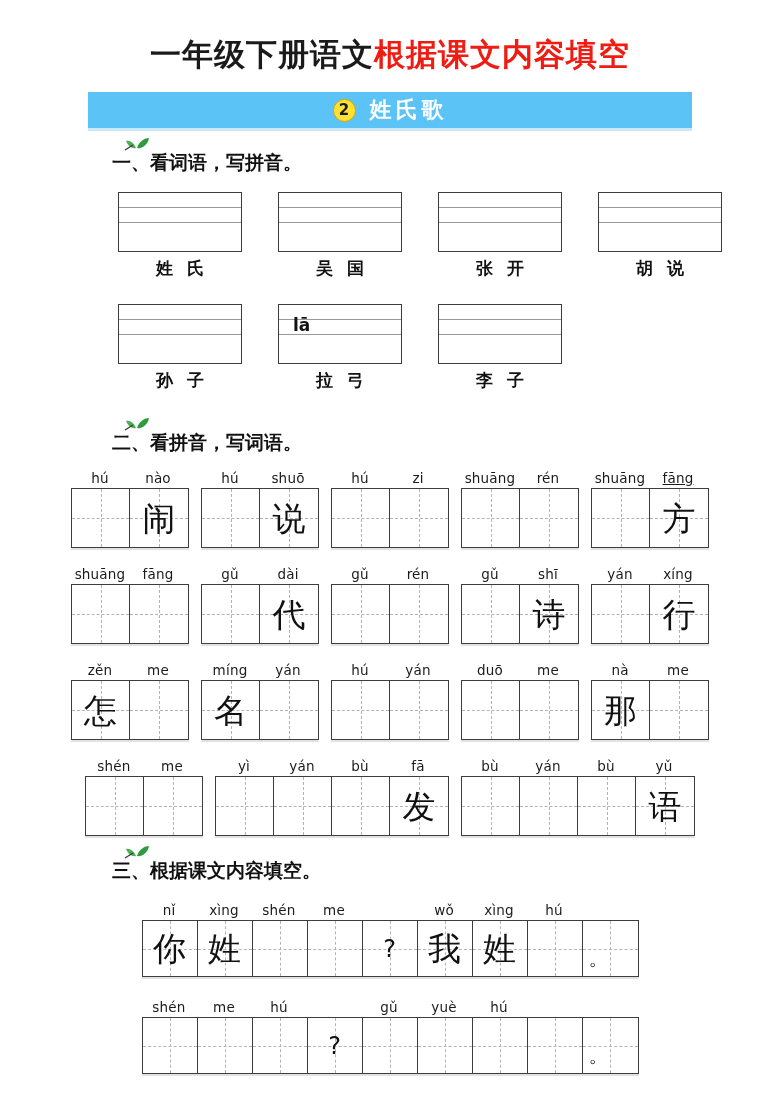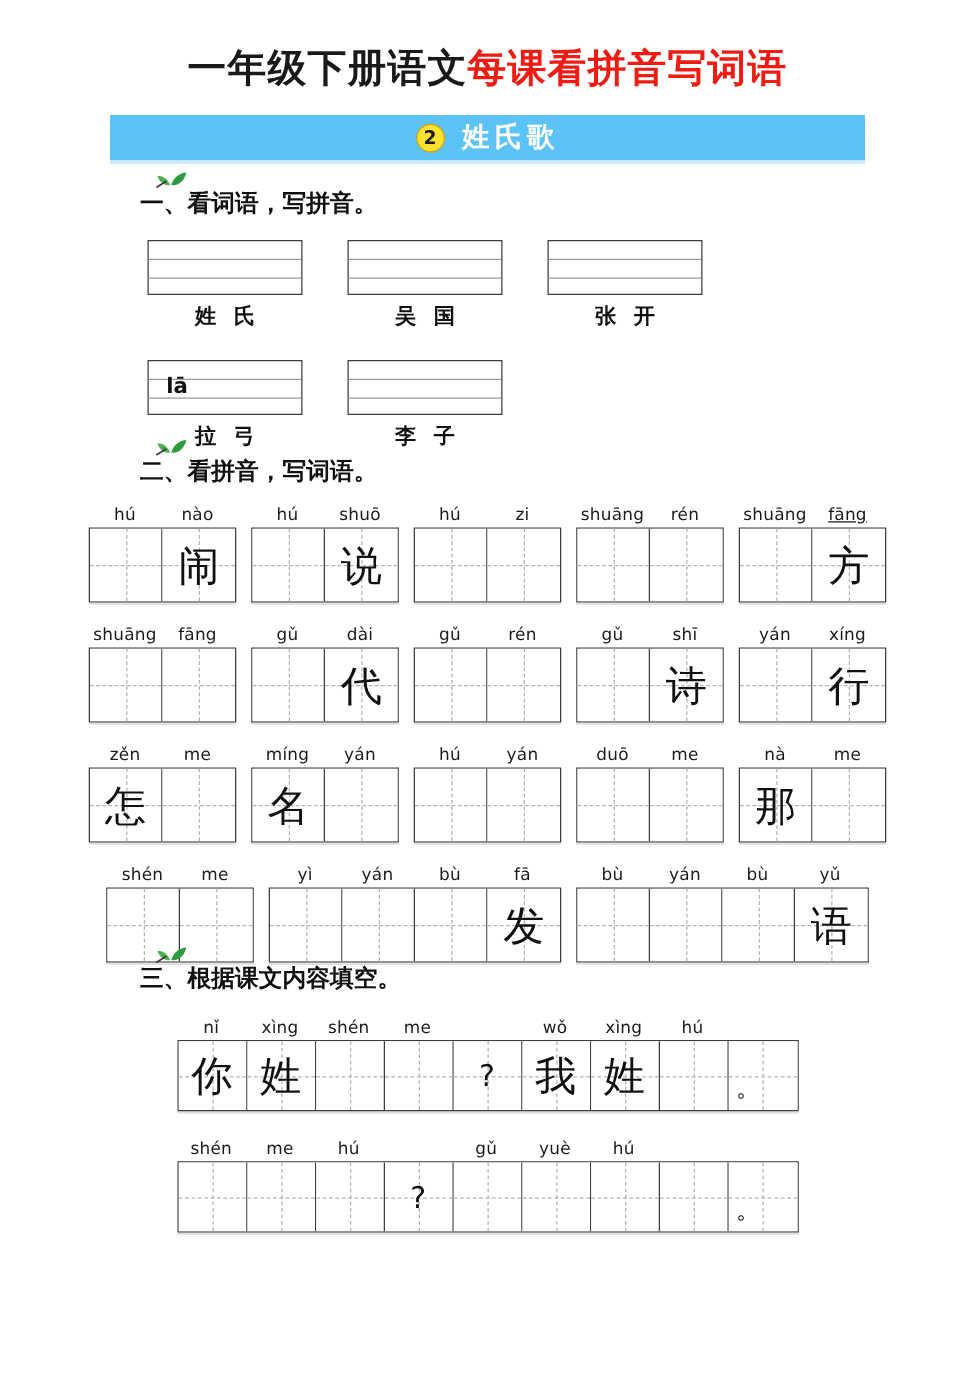--- a/index.html
+++ b/index.html
@@ -73,21 +73,21 @@
   }
 
   
   .four-line-row {
     display: flex;
     margin-left: 118px;
     gap: 36px;
   }
   .fl-cell { width: 124px; font-weight: bold; }
   .fl-box {
-    height: 44px;
+    height: 60px;
     border: 1.6px solid #3d3d3d;
     position: relative;
     background: #fff;
   }
   .fl-box .ln {
     position: absolute; left: 0; right: 0;
     height: 1.4px; background: #9a9a9a;
   }
   .fl-box .ln1 { top: 14px; }
   .fl-box .ln2 { top: 29px; }
@@ -173,21 +173,21 @@
     display: flex; align-items: center; justify-content: center;
     font-size: 24px;
     font-family: "DejaVu Sans", sans-serif;
     color: #111;
   }
 </style>
 </head>
 <body>
 
 <div class="page-title">
-  <span class="blk">一年级下册语文</span><span class="red">每课看拼音写词语</span>
+  <span class="blk">一年级下册语文</span><span class="red">根据课文内容填空</span>
 </div>
 
 <div class="lesson-band">
   <div class="lesson-num">2</div>
   <div class="lesson-name">姓氏歌</div>
 </div>
 
 <div style="margin-top:22px;">
   <div class="section-head">
     <svg class="leaf" viewBox="0 0 26 14">
@@ -214,42 +214,56 @@
           </div>
           <div class="fl-word">吴国</div>
         </div>
         <div class="fl-cell">
           <div class="fl-box">
             <div class="ln ln1"></div>
             <div class="ln ln2"></div>
           </div>
           <div class="fl-word">张开</div>
         </div>
+        <div class="fl-cell">
+          <div class="fl-box">
+            <div class="ln ln1"></div>
+            <div class="ln ln2"></div>
+          </div>
+          <div class="fl-word">胡说</div>
+        </div>
       </div>
       <div class="four-line-row" style="margin-top: 24px;">
         <div class="fl-cell">
           <div class="fl-box">
             <div class="ln ln1"></div>
             <div class="ln ln2"></div>
-            <div class="fl-ans">lā</div>
-          </div>
-          <div class="fl-word">拉弓</div>
+          </div>
+          <div class="fl-word">孙子</div>
         </div>
         <div class="fl-cell">
           <div class="fl-box">
             <div class="ln ln1"></div>
             <div class="ln ln2"></div>
+            <div class="fl-ans">lā</div>
+          </div>
+          <div class="fl-word">拉弓</div>
+        </div>
+        <div class="fl-cell">
+          <div class="fl-box">
+            <div class="ln ln1"></div>
+            <div class="ln ln2"></div>
           </div>
           <div class="fl-word">李子</div>
         </div>
       </div>
     </div>
 </div>
 
-<div style="margin-top:4px;">
+<div style="margin-top:38px;">
   <div class="section-head">
     <svg class="leaf" viewBox="0 0 26 14">
       <path d="M13 11 C15 4, 21 1, 25 1 C24 7, 19 12, 13 11 Z" fill="#2e9b3f"></path>
       <path d="M12 11 C10 6, 6 3, 2 4 C4 9, 8 12, 12 11 Z" fill="#4cb050"></path>
       <path d="M1 13 L9 8" stroke="#3a3a3a" stroke-width="1.3" fill="none"></path>
     </svg>
     <span>二、看拼音，写词语。</span>
   </div>
 
   <div id="s2rows" style="margin-top:14px;">
@@ -576,21 +590,21 @@
               <div class="vg"></div>
               <div class="hg"></div>
               <div class="ch">语</div>
             </div>
           </div>
         </div>
       </div>
     </div>
 </div>
 
-<div style="">
+<div style="margin-top:22px;">
   <div class="section-head">
     <svg class="leaf" viewBox="0 0 26 14">
       <path d="M13 11 C15 4, 21 1, 25 1 C24 7, 19 12, 13 11 Z" fill="#2e9b3f"></path>
       <path d="M12 11 C10 6, 6 3, 2 4 C4 9, 8 12, 12 11 Z" fill="#4cb050"></path>
       <path d="M1 13 L9 8" stroke="#3a3a3a" stroke-width="1.3" fill="none"></path>
     </svg>
     <span>三、根据课文内容填空。</span>
   </div>
 
   <div id="s3rows" style="margin-top:18px;">

